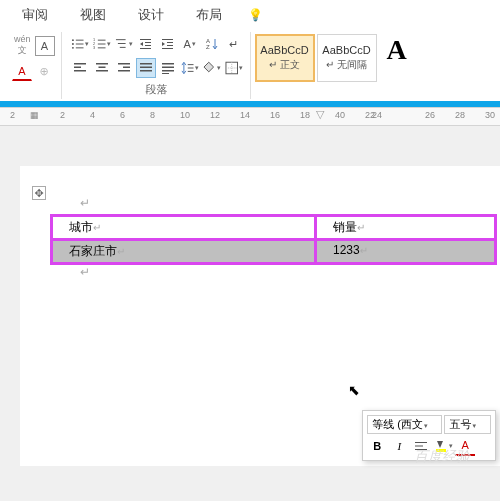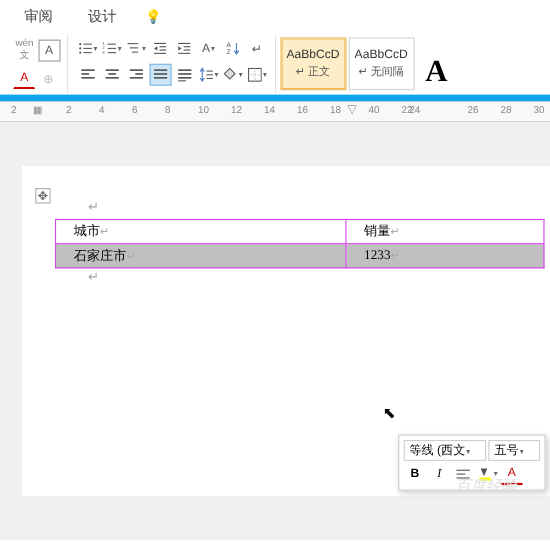--- a/index.html
+++ b/index.html
@@ -12,37 +12,37 @@
     
     .toolbar { display: flex; padding: 4px 6px 2px; gap: 2px; border-bottom: 6px solid #0ea5e9; }
     .group { display: flex; flex-direction: column; border-right: 1px solid #e0e0e0; padding: 0 6px; }
     .group-row { display: flex; gap: 2px; align-items: center; padding: 2px 0; }
     .btn { width: 20px; height: 20px; display: flex; align-items: center; justify-content: center; border: 1px solid transparent; cursor: pointer; font-size: 11px; color: #555; }
     .btn.active { background: #cde6f7; border-color: #7fb8e0; }
     .btn svg { width: 14px; height: 14px; }
     .dropdown-arrow { font-size: 7px; color: #666; margin-left: 1px; }
     .group-label { text-align: center; font-size: 11px; color: #666; padding: 2px 0; }
     
-    .style-group { display: flex; padding: 2px; gap: 2px; align-items: flex-end; }
+    .style-group { display: flex; padding: 2px; gap: 2px; }
     .style-box { width: 60px; height: 48px; border: 1px solid #d4d4d4; display: flex; flex-direction: column; align-items: center; justify-content: center; cursor: pointer; background: #fff; }
     .style-box.active { border: 1px solid #f0b960; background: #fdeec8; box-shadow: inset 0 0 0 1px #f0b960; }
     .style-preview { font-size: 11px; color: #333; }
     .style-name { font-size: 10px; color: #555; margin-top: 2px; }
     .big-A { font-size: 28px; font-family: "Times New Roman", serif; font-weight: bold; padding: 0 8px; }
     
     .ruler { display: flex; background: #f8f8f8; border-bottom: 1px solid #d4d4d4; height: 18px; align-items: center; font-size: 9px; color: #888; padding-left: 8px; position: relative; }
     .ruler-mark { position: absolute; top: 2px; }
     .ruler-indent { position: absolute; top: 0; color: #999; }
     
     .doc-area { background: #f0f0f0; padding: 40px 0 0 20px; height: 380px; position: relative; }
     .page { background: #fff; padding: 30px 0 0 30px; min-height: 300px; }
     .table-handle { position: absolute; left: 32px; top: 60px; width: 14px; height: 14px; border: 1px solid #aaa; background: #fff; display: flex; align-items: center; justify-content: center; font-size: 11px; color: #666; cursor: move; }
     
     table.doc-table { border-collapse: collapse; margin-top: 4px; }
-    table.doc-table td { border: 1px solid #d946ef; padding: 2px 16px; font-size: 12px; height: 20px; vertical-align: top; font-family: Liberation Serif, serif; }
+    table.doc-table td { border: 3px solid #d946ef; padding: 2px 16px; font-size: 12px; height: 20px; vertical-align: top; }
     .col1 { width: 264px; }
     .col2 { width: 180px; }
     .row-selected td { background: #bfbfbf; }
     .return-mark { color: #aaa; font-size: 10px; }
     
     .mini-toolbar { position: absolute; right: 4px; top: 284px; background: #fff; border: 1px solid #ccc; box-shadow: 2px 2px 6px rgba(0,0,0,0.2); padding: 3px; font-size: 11px; }
     .mini-row { display: flex; gap: 2px; align-items: center; padding: 1px; }
     .mini-select { border: 1px solid #ccc; padding: 1px 14px 1px 4px; font-size: 11px; background: #fff; position: relative; }
     .mini-btn { width: 20px; height: 20px; display: flex; align-items: center; justify-content: center; cursor: pointer; }
     
@@ -52,21 +52,23 @@
     
     .bulb { color: #d4a017; font-size: 12px; }
     .wen-box { display: flex; flex-direction: column; align-items: center; font-size: 9px; color: #888; padding: 0 2px; }
   </style>
 </head>
 <body>
 
 <div class="ribbon">
   <div class="tabs">
     <span class="tab">审阅</span>
+    <span class="tab">视图</span>
     <span class="tab">设计</span>
+    <span class="tab">布局</span>
     <span class="tell-me">
       <span class="bulb">💡</span>
     </span>
   </div>
 
   <div class="toolbar">
     <div class="group">
       <div class="group-row">
         <span class="wen-box">
           <span>wén</span>
@@ -194,20 +196,21 @@
           </span>
         <span class="btn">
             <svg viewBox="0 0 14 14">
               <rect x="1" y="1" width="12" height="12" fill="none" stroke="#555"></rect>
               <line x1="1" y1="7" x2="13" y2="7" stroke="#bbb" stroke-dasharray="1"></line>
               <line x1="7" y1="1" x2="7" y2="13" stroke="#bbb" stroke-dasharray="1"></line>
             </svg>
             <span class="dropdown-arrow">▾</span>
           </span>
       </div>
+      <div class="group-label">段落</div>
     </div>
 
     <div class="style-group">
       <div class="style-box active">
         <span class="style-preview">AaBbCcD</span>
         <span class="style-name"><span>↵</span> <span>正文</span></span>
       </div>
       <div class="style-box">
         <span class="style-preview">AaBbCcD</span>
         <span class="style-name"><span>↵</span> <span>无间隔</span></span>

